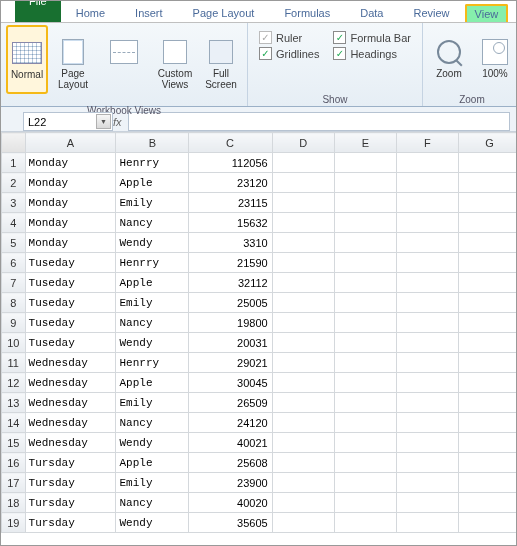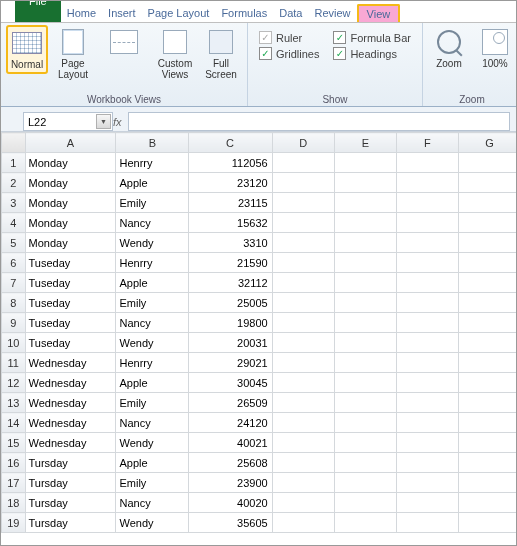--- a/index.html
+++ b/index.html
@@ -1,28 +1,28 @@
 <!DOCTYPE html>
 <html><head>
 <meta charset="utf-8">
 <style>
   * { box-sizing: border-box; margin: 0; padding: 0; }
   body { font-family: "Segoe UI", Tahoma, sans-serif; font-size: 11px; background: #fff; width: 517px; height: 546px; overflow: hidden; border: 1px solid #999; }
   
   
   .ribbon-tabs { display: flex; background: #fff; border-bottom: 1px solid #c0c0c0; height: 22px; align-items: flex-end; }
   .file-tab { background: #187030; color: #fff; padding: 15px 14px; font-size: 11px; border-radius: 2px 2px 0 0; margin-left: 14px; cursor: pointer; }
-  .rtab { color: #4a6a9a; padding: 3px 6px; cursor: pointer; }
-  .rtab.active { border: 2px solid #f5b917; border-bottom: none; background: #f9a8d4; padding: 2px 8px; border-radius: 2px 2px 0 0; text-align: center; }
+  .rtab { color: #4a6a9a; padding: 3px 15px; cursor: pointer; }
+  .rtab.active { border: 2px solid #f5b917; border-bottom: none; background: #86efac; padding: 2px 8px; border-radius: 2px 2px 0 0; text-align: center; }
   
   
   .ribbon-body { height: 84px; background: linear-gradient(#f4f8fb,#e6eef5); border-bottom: 1px solid #9bb0c7; display: flex; position: relative; }
   .group { display: flex; flex-direction: column; align-items: center; border-right: 1px solid #c5d3e2; padding: 2px 5px 0; }
   .group-btns { display: flex; gap: 4px; align-items: flex-start; flex: 1; }
-  .big-btn { display: flex; flex-direction: column; align-items: center; width: 42px; padding: 2px; cursor: pointer; border: 1px solid transparent; border-radius: 3px; }
+  .big-btn { display: flex; flex-direction: column; align-items: center; width: 42px; padding: 12px; cursor: pointer; border: 1px solid transparent; border-radius: 3px; }
   .big-btn.highlight { border: 2px solid #f5b917; background: #fff6dc; }
   .big-btn .ico { width: 32px; height: 28px; display: flex; align-items: center; justify-content: center; }
   .big-btn .lbl { text-align: center; font-size: 10px; color: #333; line-height: 11px; margin-top: 2px; }
   .group-title { font-size: 10px; color: #556; padding: 2px 0 1px; text-align: center; }
   
   .check-grid { display: grid; grid-template-columns: auto auto; gap: 3px 14px; padding: 6px 6px 0; }
   .chk { display: flex; align-items: center; gap: 4px; font-size: 11px; color: #444; cursor: pointer; white-space: nowrap; }
   .chk-box { width: 13px; height: 13px; border: 1px solid #8a8a8a; background: #fff; display: inline-flex; align-items: center; justify-content: center; font-size: 10px; color: #2a5; line-height: 1; }
   .chk-box.dim { color: #aaa; border-color: #bbb; }
   
@@ -39,21 +39,21 @@
   table { border-collapse: collapse; width: 520px; table-layout: fixed; }
   th, td { border: 1px solid #d4d8dc; font-size: 11px; padding: 0 3px; height: 20px; font-weight: normal; }
   th { background: linear-gradient(#f6f8fa,#e7ebef); color: #333; }
   .rowhdr { width: 22px; text-align: center; background: linear-gradient(#f6f8fa,#e7ebef); }
   .colA { width: 85px; }
   .colB { width: 68px; }
   .colC { width: 78px; text-align: right; padding-right: 4px; }
   .colOther { width: 58px; }
   .corner { width: 22px; background: linear-gradient(#f3f3f3,#e2e2e2); }
   .dashline td { border-bottom: 1px dashed #333; }
-  td.dataA, td.dataB { text-align: left; }
+  td.dataA, td.dataB { text-align: left; font-family: Liberation Mono, monospace; }
   
   
   .icon-grid { width:30px; height:22px; background: repeating-linear-gradient(#fff,#fff 3px,#bcd 3px,#bcd 4px), repeating-linear-gradient(90deg,#fff,#fff 3px,#bcd 3px,#bcd 4px); background-blend-mode: multiply; border:1px solid #88a; }
   .icon-page { width:22px; height:26px; background:#fff; border:1px solid #9ab; box-shadow: 0 0 0 1px #cde inset; }
   .icon-pagebreak { width:28px; height:24px; background: linear-gradient(#fff,#fff); border:1px solid #9ab; position:relative;}
   .icon-pagebreak::after{content:"";position:absolute;left:2px;right:2px;top:50%;border-top:1px dashed #9ab;}
   .icon-custom { width:24px;height:24px; background:#fff; border:1px solid #9ab; }
   .icon-full { width:24px;height:24px; background:#eaf0f7; border:1px solid #9ab; }
   .icon-zoom { width:24px;height:24px; border:2px solid #789; border-radius:50%; position:relative;}
   .icon-zoom::after{content:"";position:absolute;width:8px;height:2px;background:#789;bottom:-2px;right:-4px;transform:rotate(45deg);}

